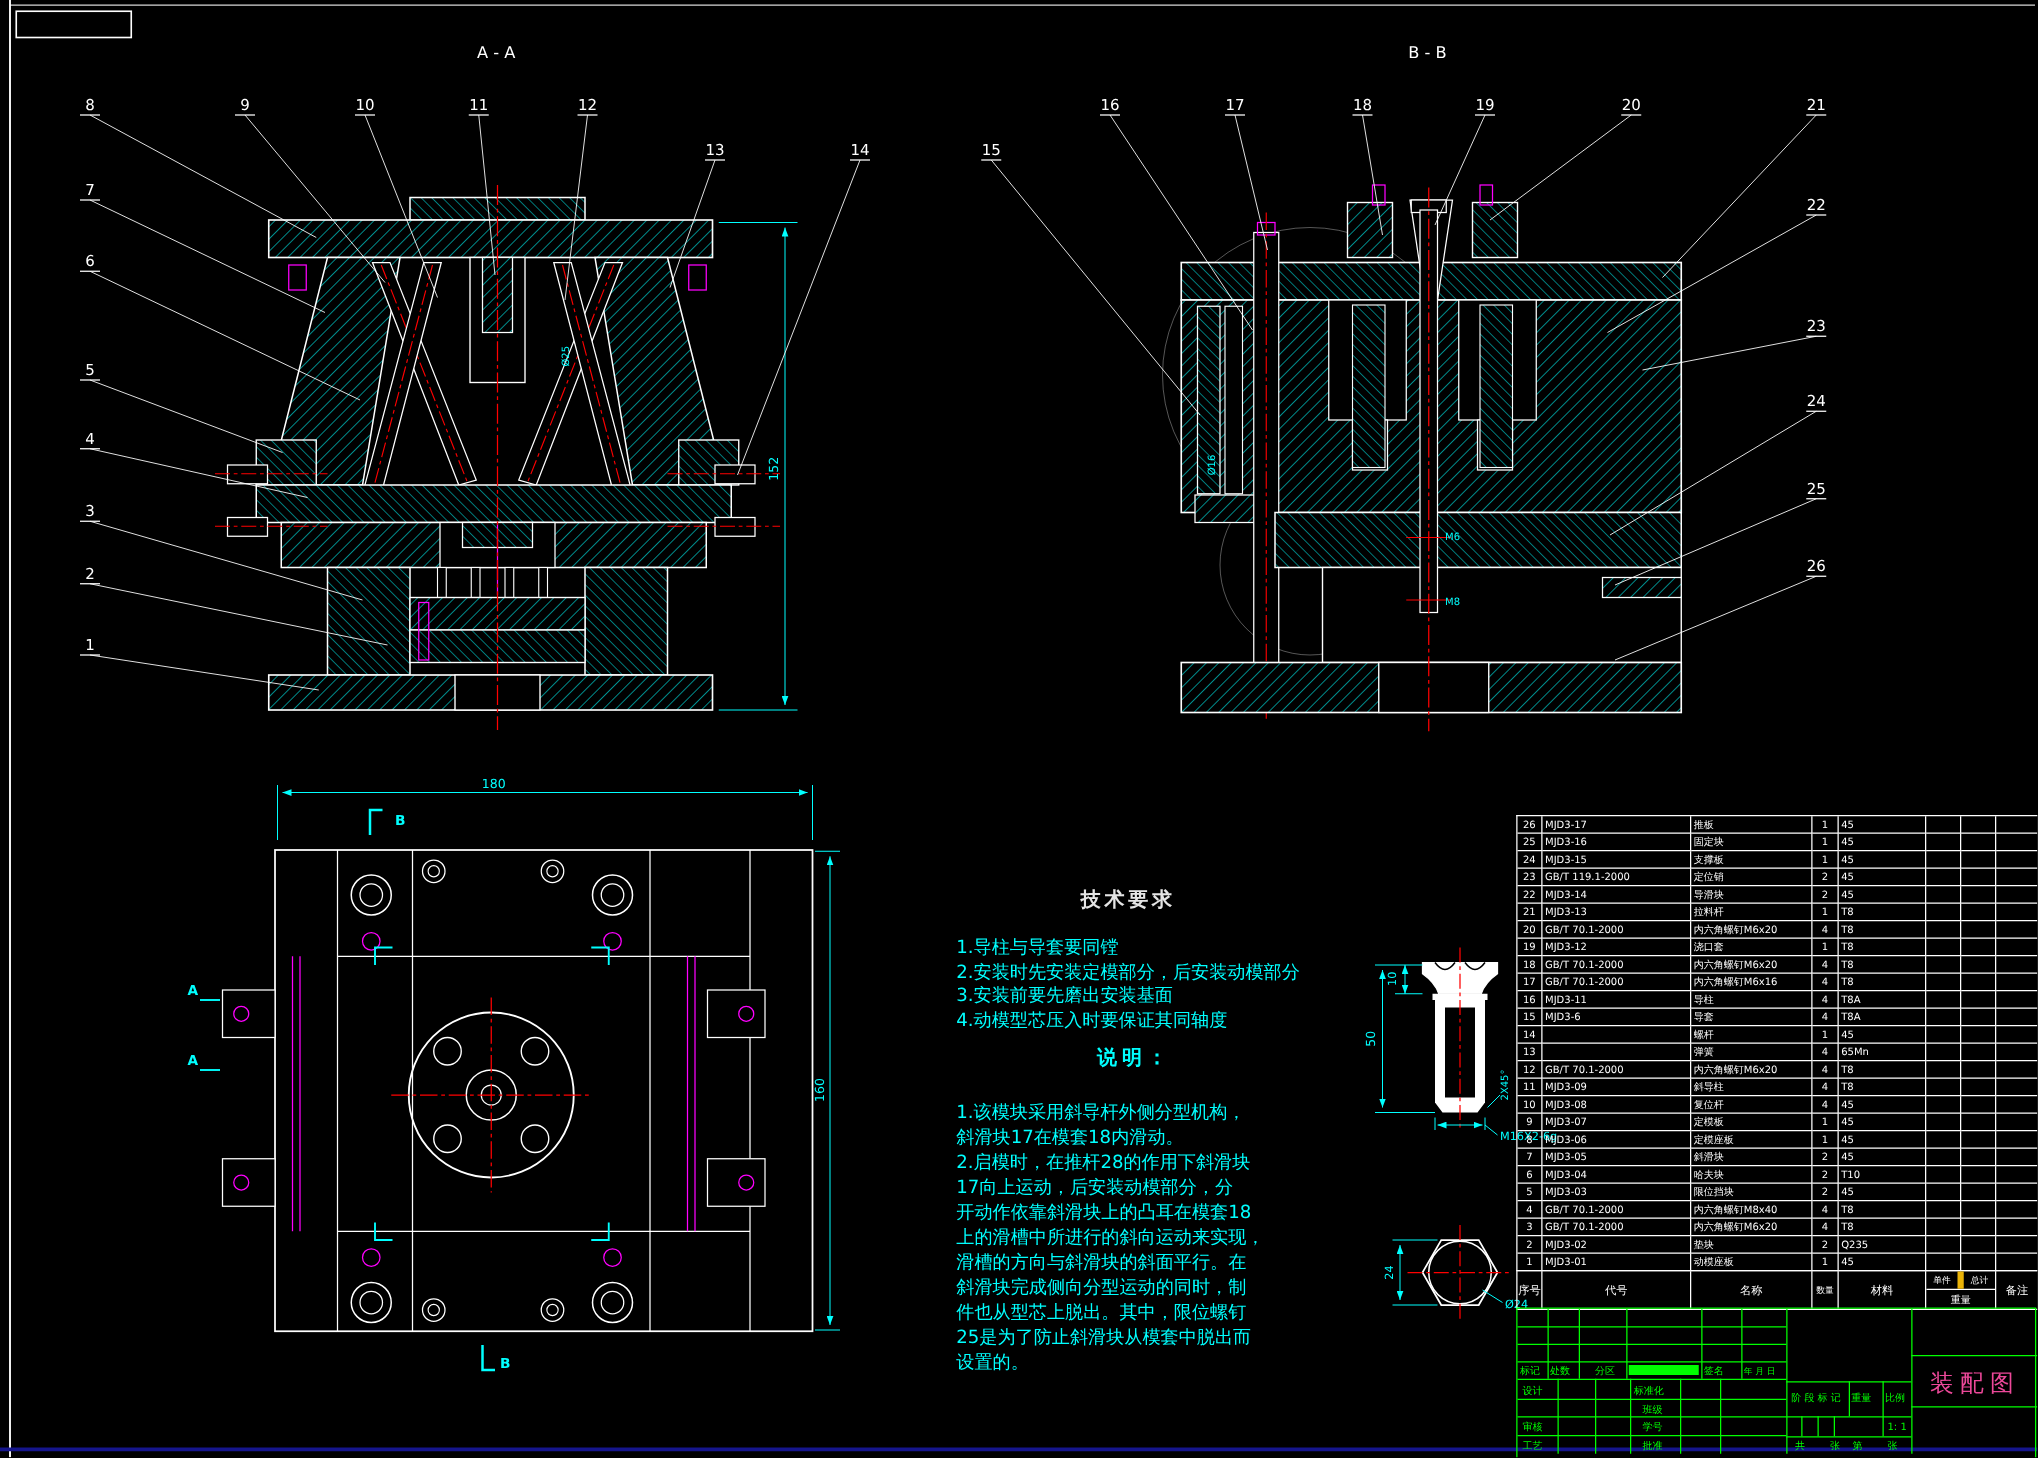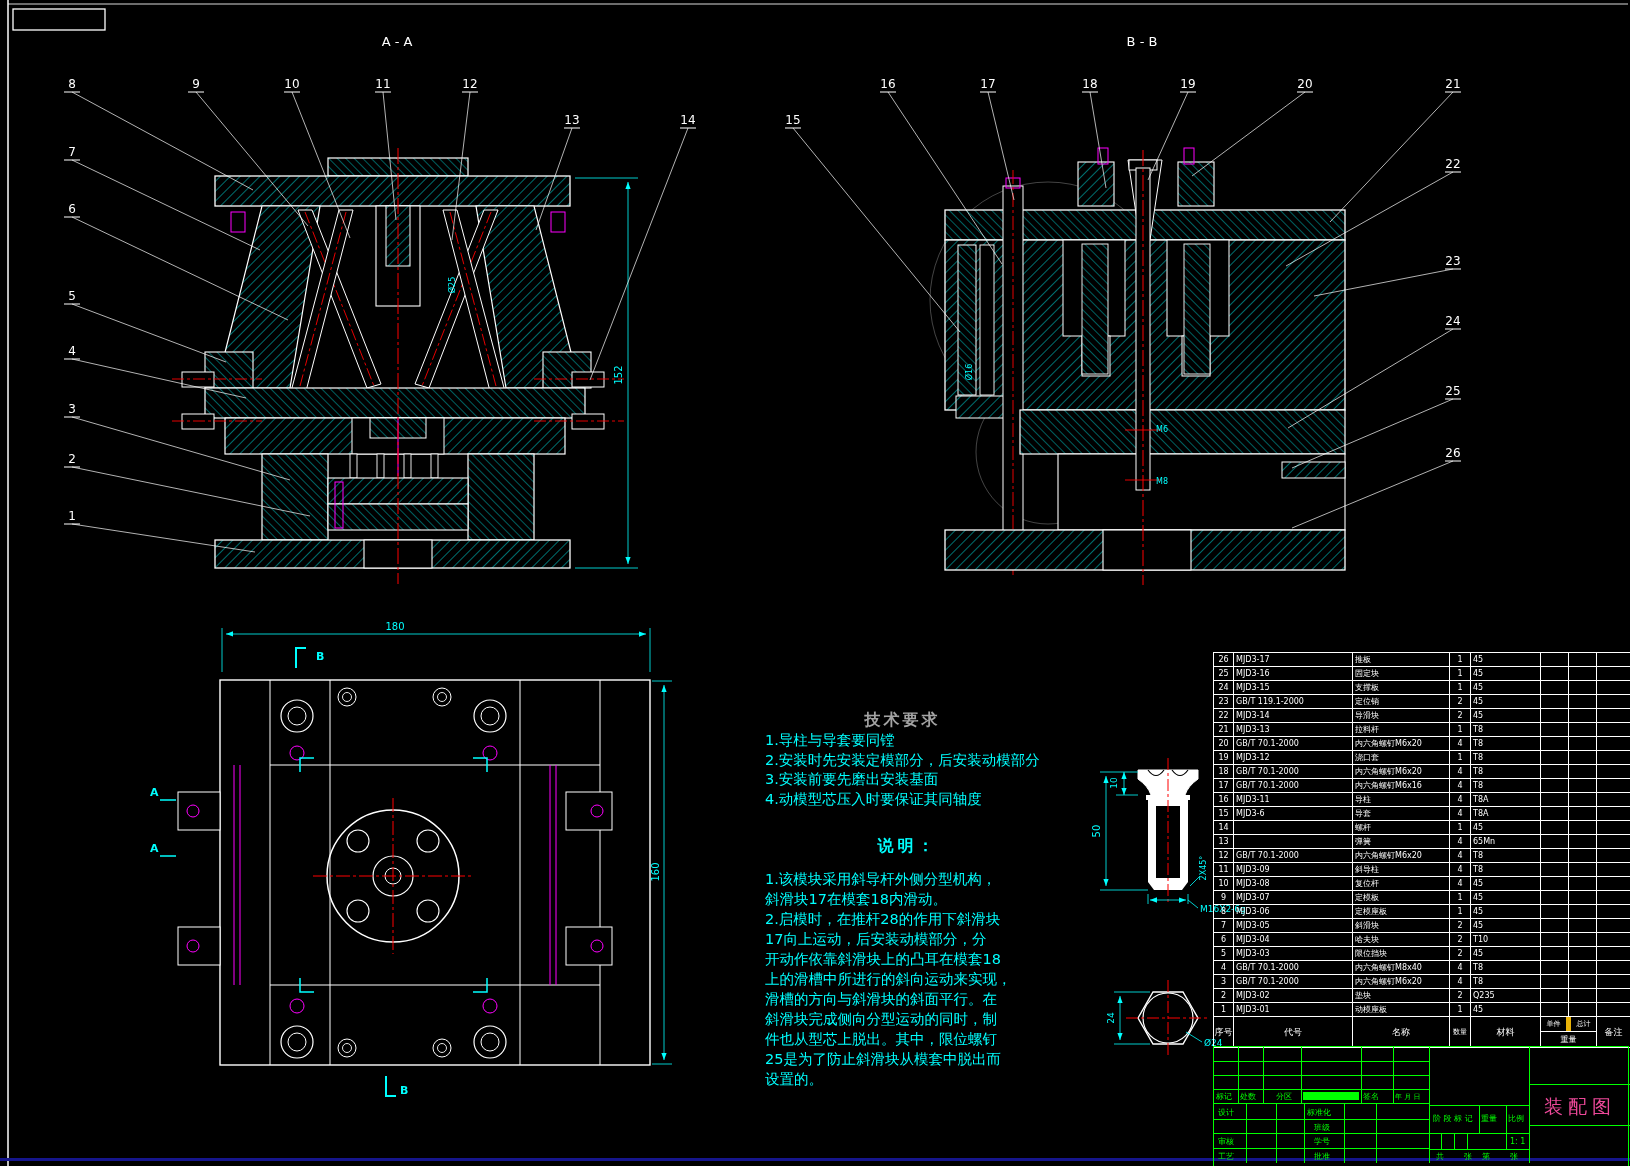--- a/index.html
+++ b/index.html
@@ -1,25 +1,25 @@
 <!DOCTYPE html>
 <html><head>
 <meta charset="utf-8">
 <style>
   html,body{margin:0;padding:0;background:#000;}
   .stage{position:relative;width:1630px;height:1166px;background:#000;overflow:hidden;
          font-family:"DejaVu Sans",sans-serif;}
   svg{position:absolute;left:0;top:0;}
   .tech-block{position:absolute;left:765px;top:710px;width:275px;}
-  .tech-title{color:#a3a3a3;font-size:16px;font-weight:bold;text-align:center;letter-spacing:3px;}
-  .tech-items{}
+  .tech-title{color:#e5e5e5;font-size:16px;font-weight:bold;text-align:center;letter-spacing:3px;}
+  .tech-items{margin-top:18px;}
   .tech-line{color:#00ffff;font-size:14.5px;line-height:19.5px;white-space:nowrap;}
   .notes-block{position:absolute;left:765px;top:836px;width:285px;}
   .notes-title{color:#00ffff;font-size:16px;font-weight:bold;text-align:center;letter-spacing:4px;}
-  .note-lines{margin-top:12px;}
+  .note-lines{margin-top:23px;}
   .note-line{color:#00ffff;font-size:14.5px;line-height:20px;white-space:nowrap;}
   
   .parts{position:absolute;left:1213px;top:652px;width:416px;border-left:1px solid #fff;border-right:1px solid #fff;border-top:1px solid #fff;}
   .prow{display:grid;grid-template-columns:20px 119px 97px 21px 70px 28px 28px 33px;height:14px;}
   .pcell{border-right:1px solid #fff;border-bottom:1px solid #fff;color:#fff;font-size:8px;
          line-height:13px;padding-left:2px;overflow:hidden;white-space:nowrap;}
   .pcell:last-child{border-right:none;}
   .pcell.c0{text-align:center;padding-left:0;}
   .pcell.c3{text-align:center;padding-left:0;}
   .pt-header{position:absolute;left:1213px;top:1016px;width:416px;height:30px;display:grid;

